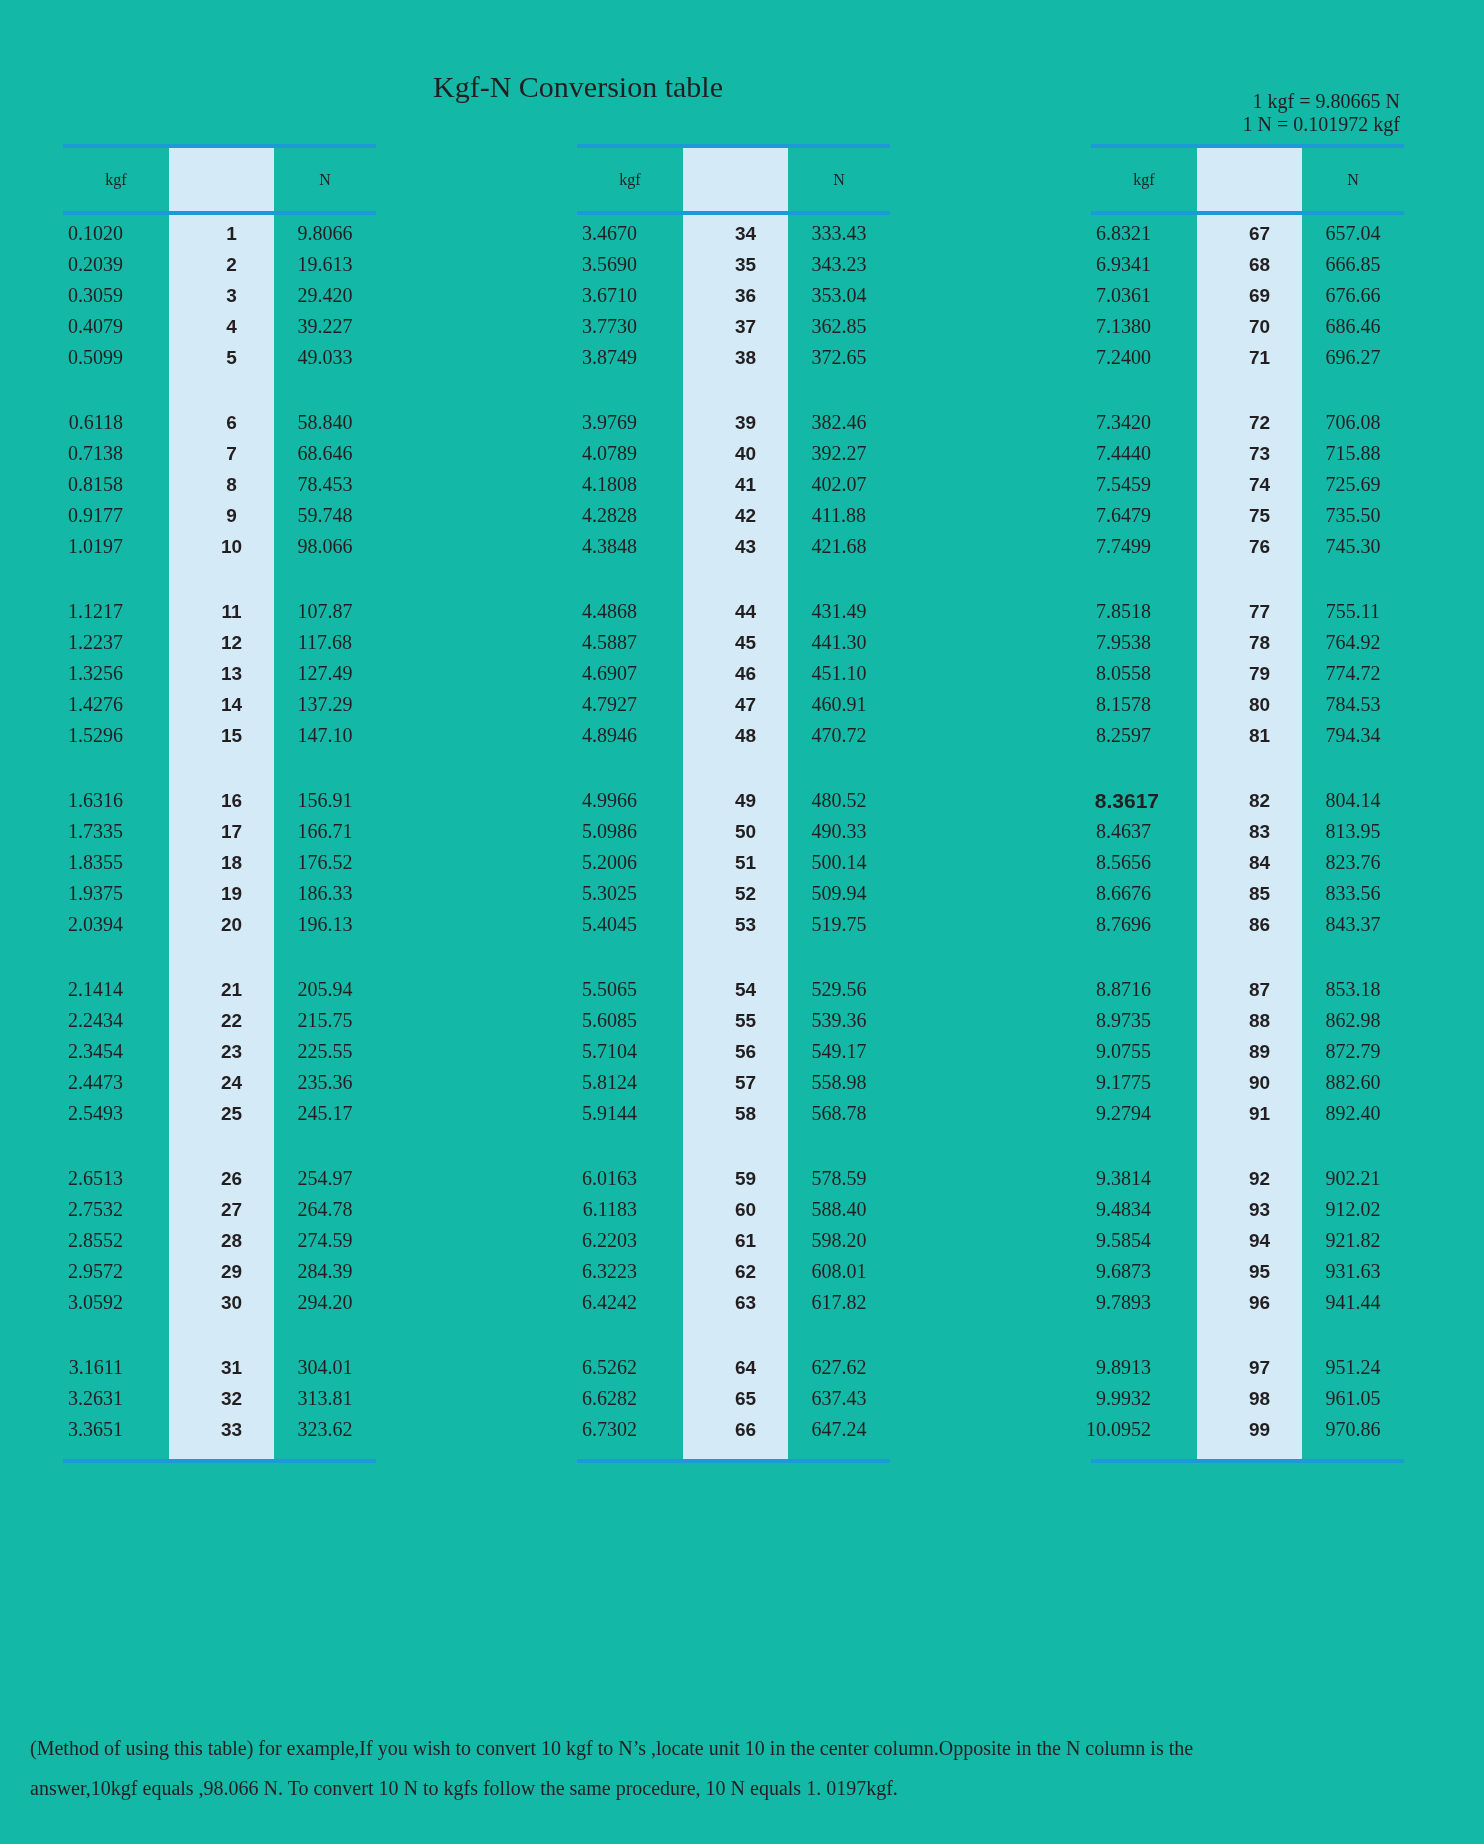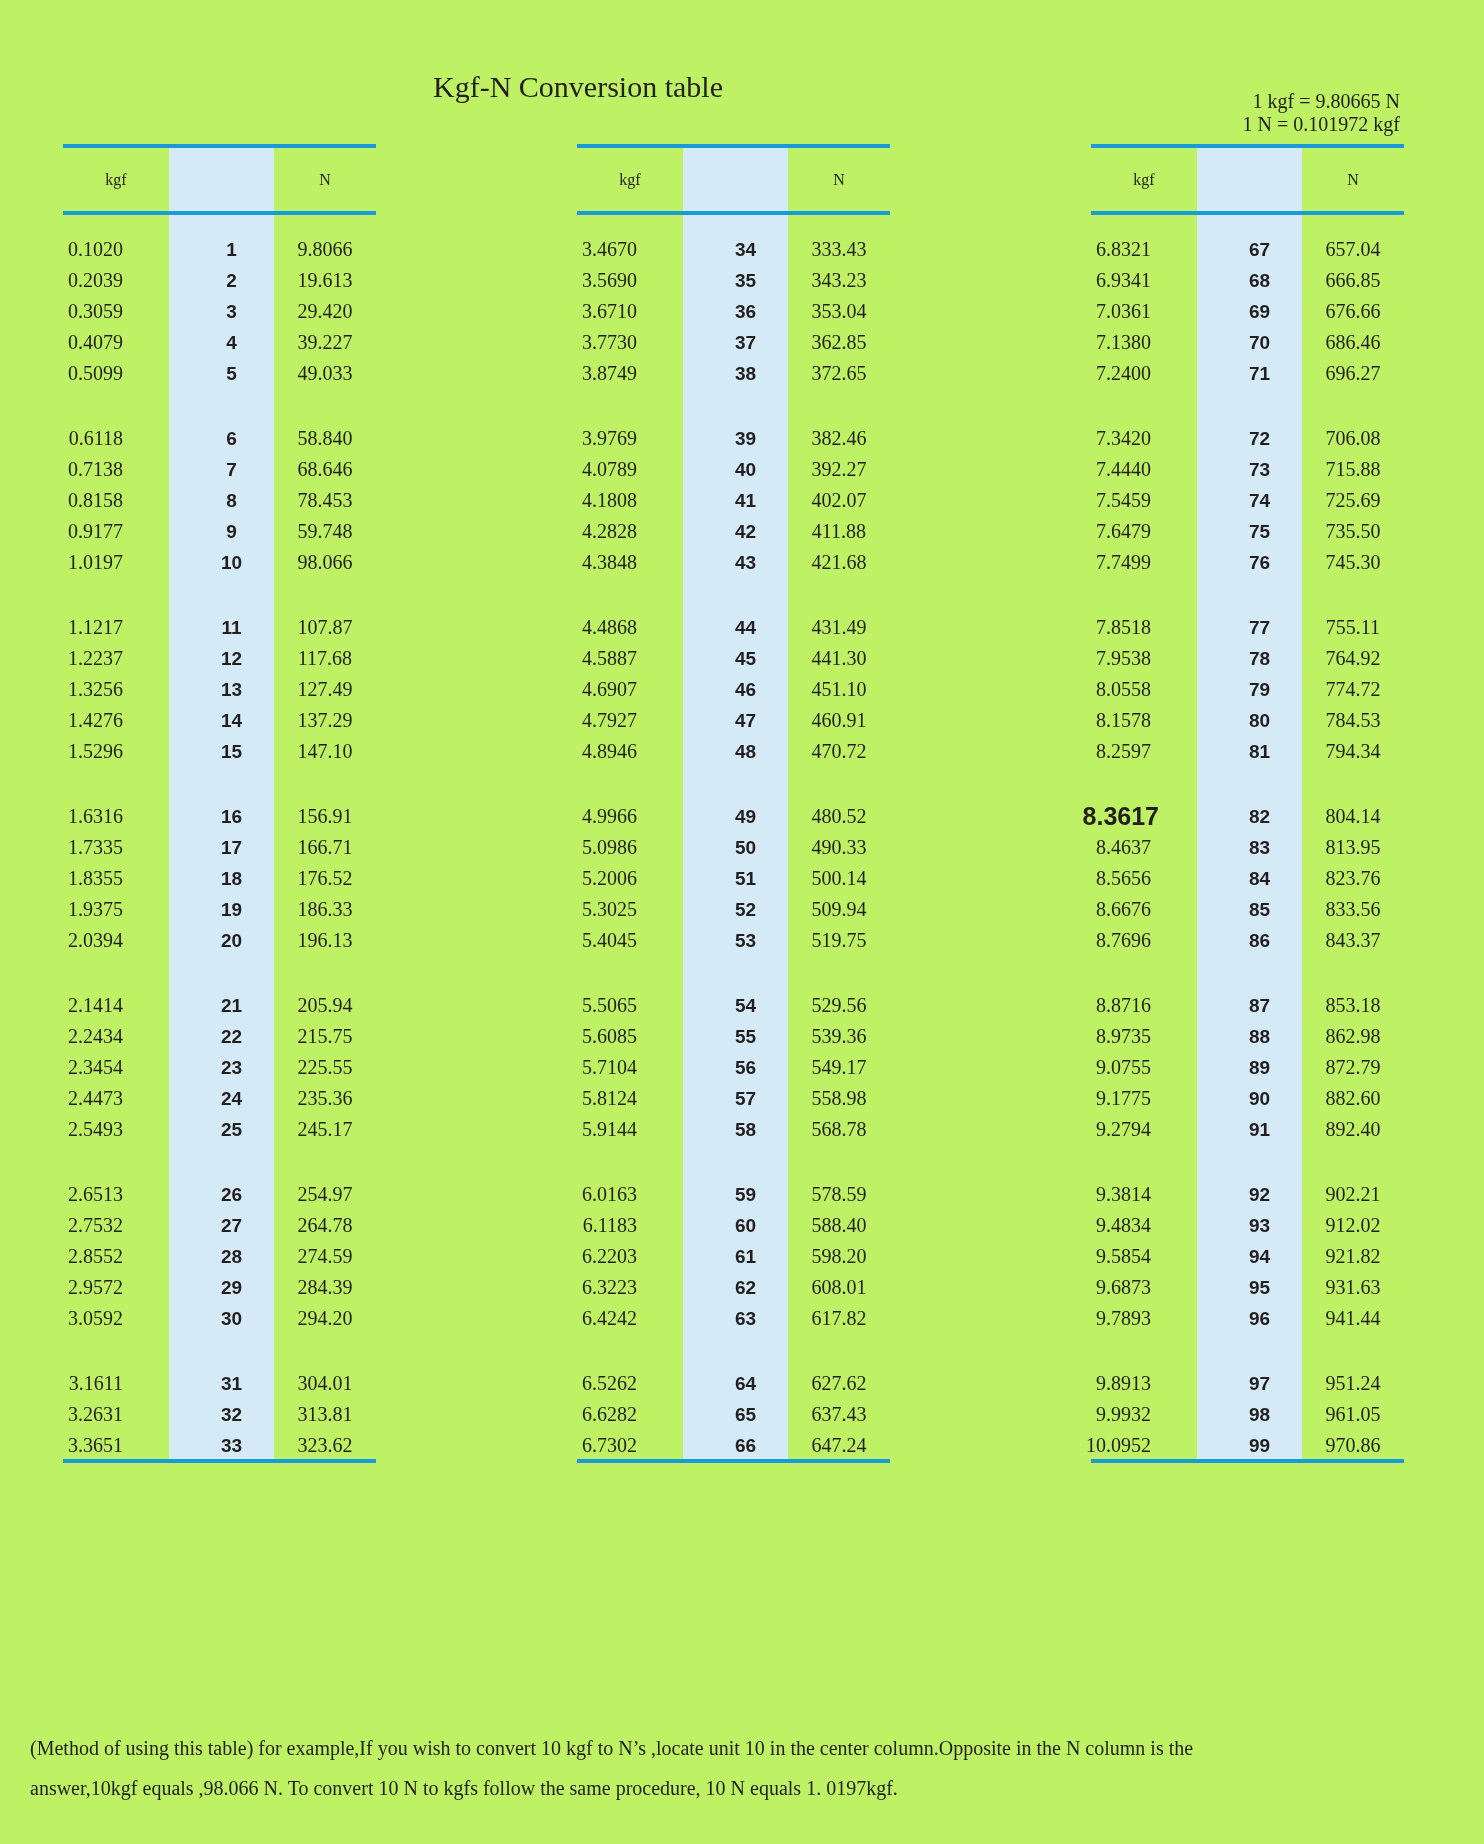--- a/index.html
+++ b/index.html
@@ -4,21 +4,21 @@
 <style>
   :root{
     --rule:#1b9ad6;
     --band:#d5eaf7;
     --ink:#231f20;
   }
   html,body{margin:0;padding:0;background:#fff;}
   .page{
     position:relative;
     width:1484px;height:1844px;
-    background:#bef264;
+    background:#14b8a6;
     color:var(--ink);
     font-family:"Liberation Serif", serif;
     overflow:hidden;
   }
   .title{
     position:absolute;top:70px;left:368px;width:420px;
     text-align:center;font-size:30px;font-weight:400;
     white-space:nowrap;
   }
   .formulas{
@@ -39,37 +39,37 @@
   .rule.mid{top:67px;}
   .rule.bottom{bottom:0;}
   .thead{
     position:absolute;top:4px;left:0;right:0;height:63px;
     display:flex;align-items:center;font-size:16px;
   }
   .h-kgf{width:106px;text-align:center;}
   .h-spacer{width:105px;}
   .h-n{flex:1;text-align:center;}
   .tbody{
-    position:absolute;top:70px;left:0;right:0;padding-top:20px;
+    position:absolute;top:54px;left:0;right:0;padding-top:20px;
   }
   .block{margin-bottom:34px;}
   .block:last-child{margin-bottom:0;}
   .row{height:31px;display:flex;align-items:center;font-size:20px;}
   .c-kgf{
     width:106px;box-sizing:border-box;padding-right:46px;
     display:flex;justify-content:flex-end;white-space:nowrap;
   }
   .c-unit{
     width:105px;display:flex;justify-content:center;
     font-family:"Liberation Sans", sans-serif;font-weight:bold;font-size:19px;
   }
   .c-unit > span{transform:translateX(10px);}
   .c-n{flex:1;display:flex;justify-content:center;white-space:nowrap;}
   .alt-kgf{
-    font-family:"Liberation Sans", sans-serif;font-weight:bold;font-size:25px;
+    font-family:"Liberation Sans", sans-serif;font-weight:bold;font-size:21px;
     transform:translateX(8px);
   }
   .footer{
     position:absolute;top:1728px;left:30px;width:1404px;
     text-align:left;font-size:20px;line-height:40px;
   }
 </style>
 </head>
 <body>
 

